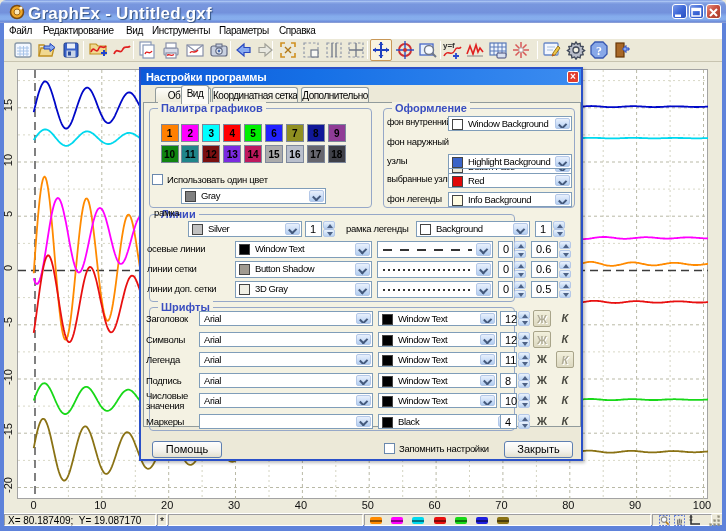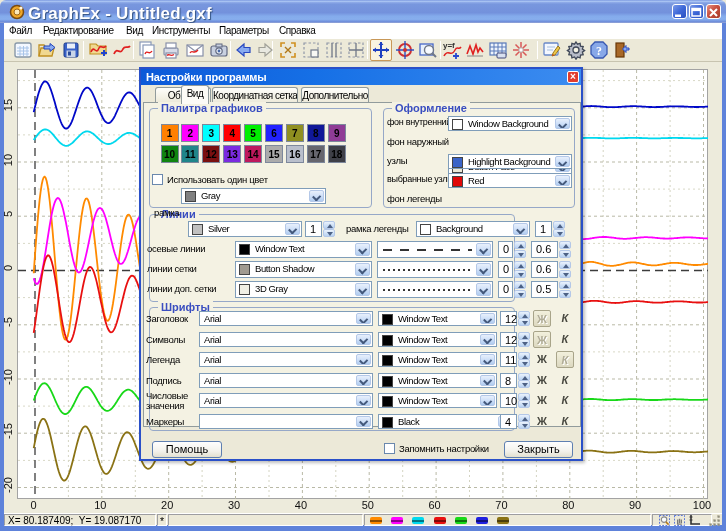--- a/index.html
+++ b/index.html
@@ -406,20 +406,25 @@
         <span class="tx" style="left:19px;">Highlight Background</span>
         <i class="cbtn"></i>
       </div>
 <div class="lbl" style="left:246px;top:105px;font-size:9px;">выбранные узлы</div>
 <div class="combo" style="left:307px;top:104px;width:124px;height:15px;">
         <i class="sw" style="background:#e00808;border-color:#444;"></i>
         <span class="tx" style="left:19px;">Red</span>
         <i class="cbtn"></i>
       </div>
 <div class="lbl" style="left:246px;top:124px;">фон легенды</div>
+<div class="combo" style="left:307px;top:123px;width:124px;height:15px;">
+        <i class="sw" style="background:#fffbe1;border-color:#444;"></i>
+        <span class="tx" style="left:19px;">Info Background</span>
+        <i class="cbtn"></i>
+      </div>
 <div class="grp" style="left:8px;top:145px;width:366px;height:88px;">
         <b>Линии</b>
       </div>
 <div class="lbl" style="left:13px;top:138px;">рамка</div>
 <div class="combo" style="left:47px;top:152px;width:114px;height:16px;">
         <i class="sw" style="background:#c0c0c0;border-color:#444;"></i>
         <span class="tx" style="left:19px;">Silver</span>
         <i class="cbtn"></i>
       </div>
 <div class="spin" style="left:164px;top:152px;width:17px;height:16px;">

